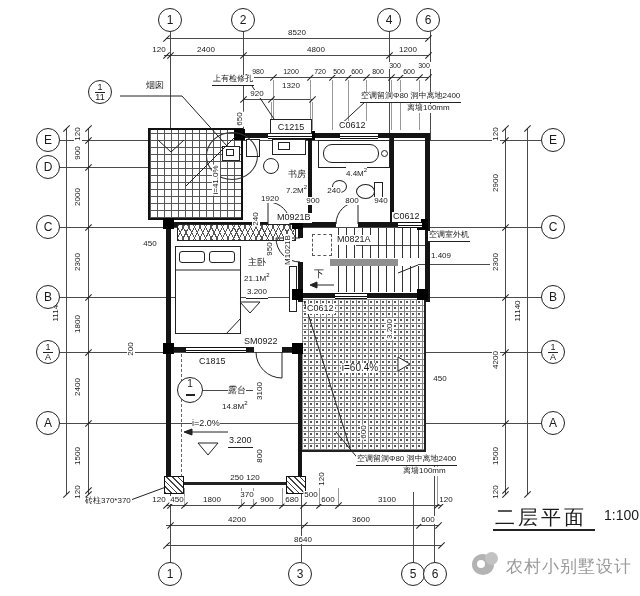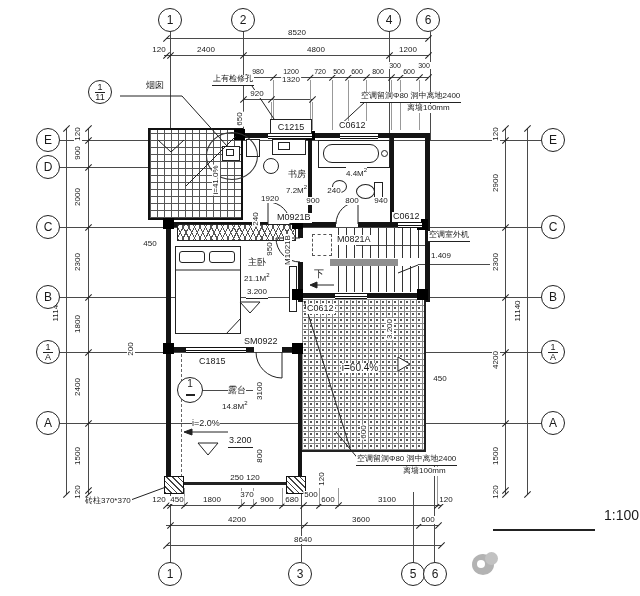--- a/index.html
+++ b/index.html
@@ -242,21 +242,21 @@
   <span class="dim s7" style="left:258px;top:68px">980</span>
   <span class="dim s7" style="left:291px;top:68px">1200</span>
   <span class="dim s7" style="left:320px;top:68px">720</span>
   <span class="dim s7" style="left:339px;top:68px">500</span>
   <span class="dim s7" style="left:357px;top:68px">600</span>
   <span class="dim s7" style="left:378px;top:68px">800</span>
   <span class="dim s7" style="left:395px;top:62px">300</span>
   <span class="dim s7" style="left:409px;top:68px">600</span>
   <span class="dim s7" style="left:424px;top:62px">300</span>
   <span class="dim" style="left:257px;top:90px">920</span>
-  <span class="dim" style="left:291px;top:76px">1320</span>
+  <span class="dim" style="left:291px;top:82px">1320</span>
   <span class="dim" style="left:159px;top:496px">120</span>
   <span class="dim" style="left:177px;top:496px">450</span>
   <span class="dim" style="left:212px;top:496px">1800</span>
   <span class="dim" style="left:247px;top:491px">370</span>
   <span class="dim" style="left:267px;top:496px">900</span>
   <span class="dim" style="left:292px;top:496px">680</span>
   <span class="dim" style="left:311px;top:491px">500</span>
   <span class="dim" style="left:328px;top:496px">600</span>
   <span class="dim" style="left:387px;top:496px">3100</span>
   <span class="dim" style="left:446px;top:496px">120</span>
@@ -454,21 +454,23 @@
     </g>
     <g stroke="#222" stroke-width="1">
       <polygon points="310,285 317,282 317,288" fill="#222"></polygon>
       <polygon points="184,432 192,429 192,435" fill="#222"></polygon>
       <polygon points="198,443 218,443 208,455" fill="#fff"></polygon>
       <polygon points="240,302 260,302 250,313" fill="#fff"></polygon>
       <polygon points="398,357 398,371 410,364" fill="#fff"></polygon>
     </g>
   </svg>
 
+  <span class="ttl" style="left:495px;top:504px">二层平面</span>
   <div class="thin" style="left:493px;top:529px;width:102px;height:2px"></div>
   <span class="scale" style="left:604px;top:507px">1:100</span>
   <div class="wmlogo" style="left:472px;top:552px">
     <b style="left:0;top:2px;width:22px;height:21px;background:#b3b3b3"></b>
     <b style="left:13px;top:0;width:13px;height:13px;background:#c2c2c2"></b>
     <b style="left:5px;top:8px;width:8px;height:8px;background:#fff"></b>
   </div>
+  <span class="wm" style="left:506px;top:555px">农村小别墅设计</span>
 
 </div>
 
 </body></html>

